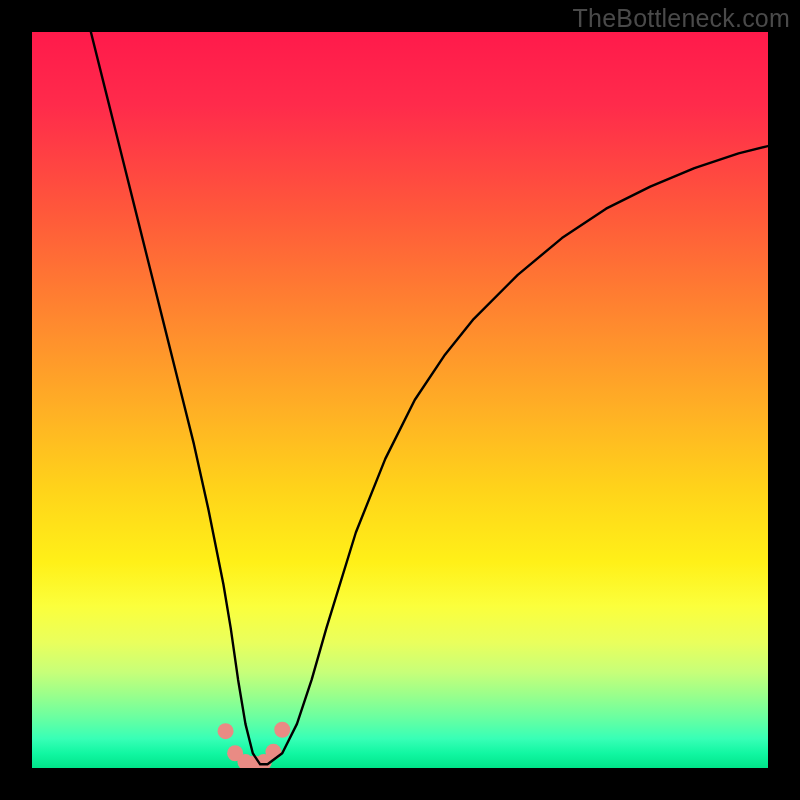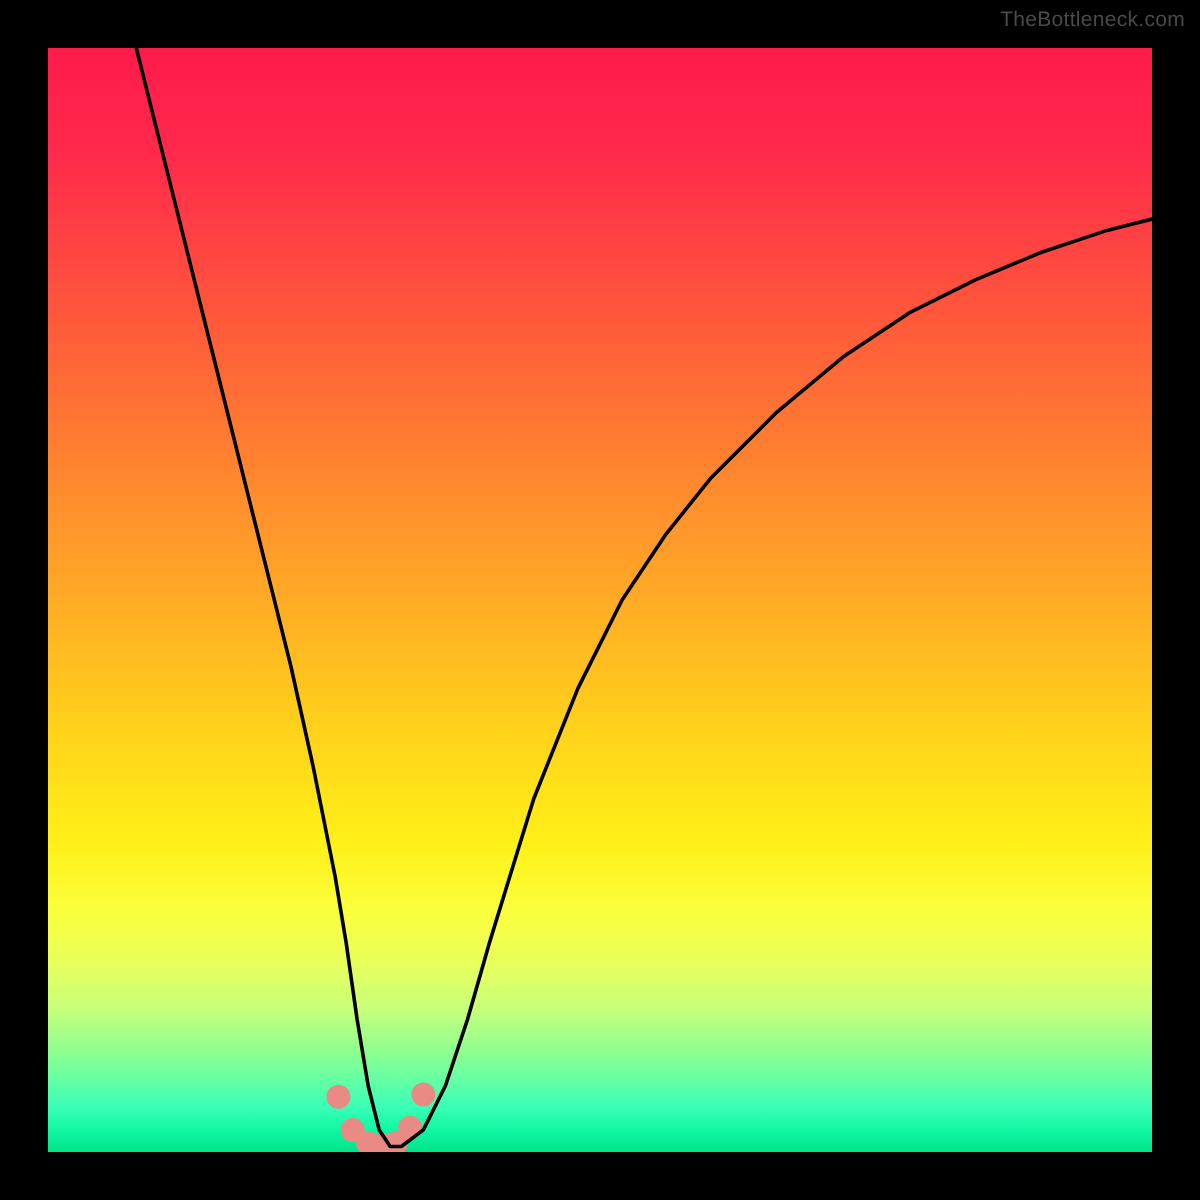--- a/index.html
+++ b/index.html
@@ -51,21 +51,21 @@
     top: 0;
     width: 736px;
     height: 736px;
     display: block;
   }
   .watermark {
     position: absolute;
     top: 4px;
     right: 10px;
     color: #4a4a4a;
-    font-size: 14px;
+    font-size: 25px;
     font-weight: 500;
     letter-spacing: 0.2px;
     user-select: none;
   }
 </style>
 </head>
 <body>
 
 <div class="frame">
   <div class="plot">

